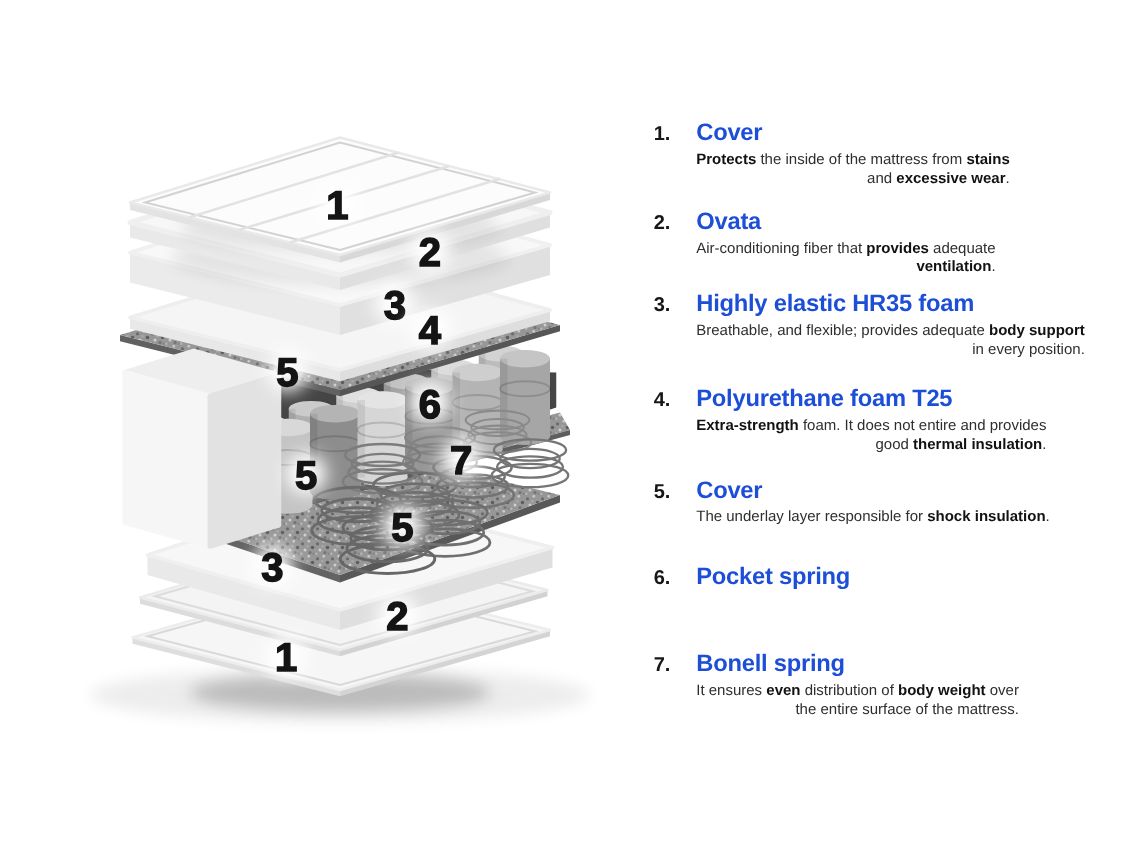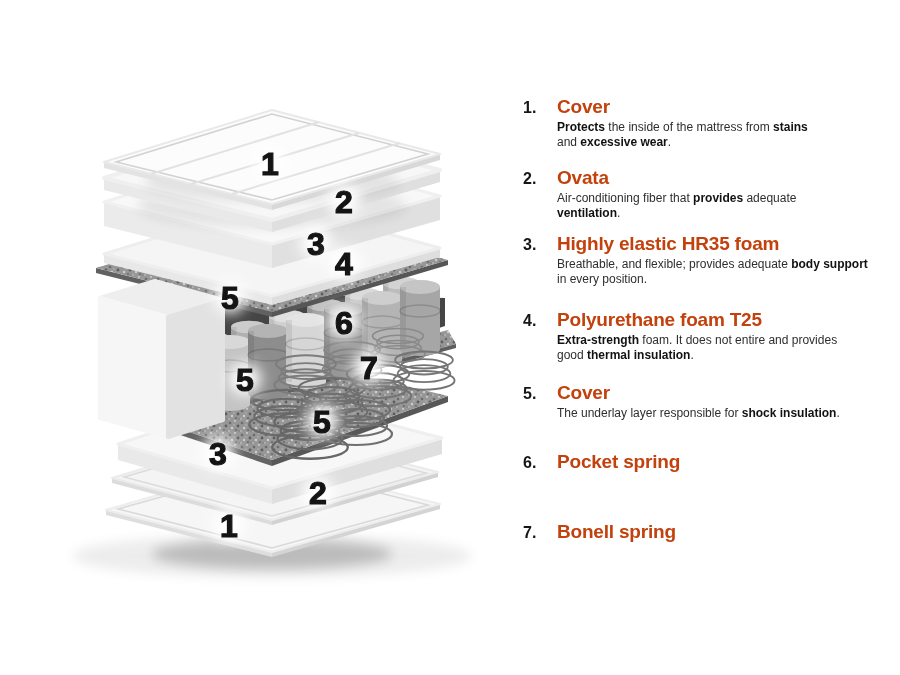--- a/index.html
+++ b/index.html
@@ -8,23 +8,23 @@
   
   .diagram{position:absolute;left:0;top:0;}
   .callout{font-family:"Liberation Sans",sans-serif;font-weight:700;font-size:32px;
            fill:#141414;stroke:#141414;stroke-width:1.2px;paint-order:stroke;text-anchor:middle;}
   .halo{fill:#ffffff;filter:url(#glowF);}
   
   .legend{position:absolute;left:523px;top:0;width:365px;}
   .item{position:absolute;left:0;}
   .item .num{position:absolute;left:0;top:3px;font-size:16px;font-weight:700;color:#161616;}
   .item .content{margin-left:34px;}
-  .item .title{margin:0;font-size:19px;line-height:21px;font-weight:700;color:#c2410c;
+  .item .title{margin:0;font-size:19px;line-height:21px;font-weight:700;color:#1d4ed8;
                letter-spacing:-0.2px;}
-  .item .desc{margin:3px 0 0 0;font-size:12px;line-height:15px;color:#2e2e2e;}
+  .item .desc{margin:3px 0 0 0;font-size:12px;line-height:15px;color:#2e2e2e;text-align:right;}
   .item .desc b{color:#121212;font-weight:700;}
   .i1{top:96px}.i2{top:167px}.i3{top:233px}.i4{top:309px}.i5{top:382px}.i6{top:451px}.i7{top:521px}
 </style>
 </head>
 <body>
 
 <div class="page">
 
   <svg class="diagram" width="510" height="675" viewBox="0 0 510 675">
     <defs>
@@ -246,17 +246,18 @@
       <span class="num">6.</span>
       <div class="content">
         <h3 class="title">Pocket spring</h3>
       </div>
     </div>
 
     <div class="item i7">
       <span class="num">7.</span>
       <div class="content">
         <h3 class="title">Bonell spring</h3>
+        <p class="desc"><span>It ensures </span><b>even</b><span> distribution of </span><b>body weight</b><span> over</span><br><span>the entire surface of the mattress.</span></p>
       </div>
     </div>
 
   </div>
 </div>
 
 </body></html>

